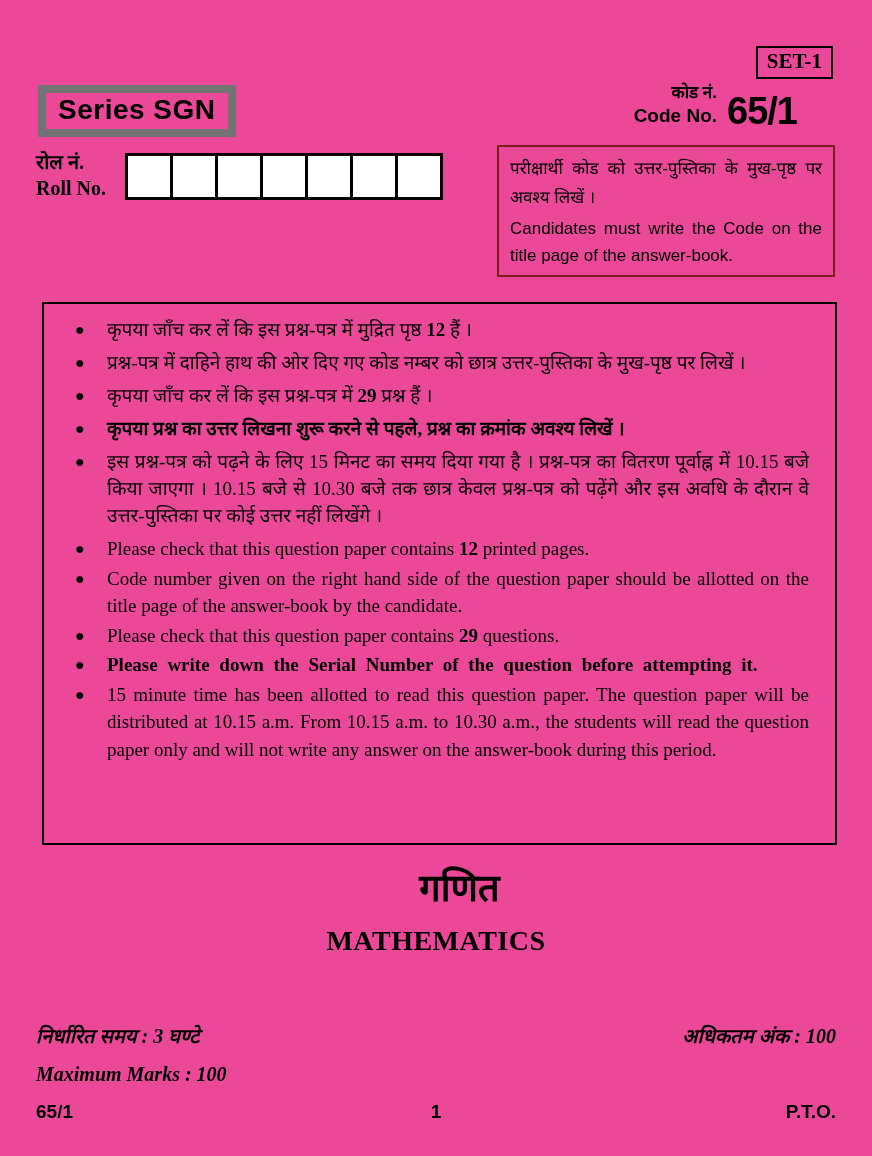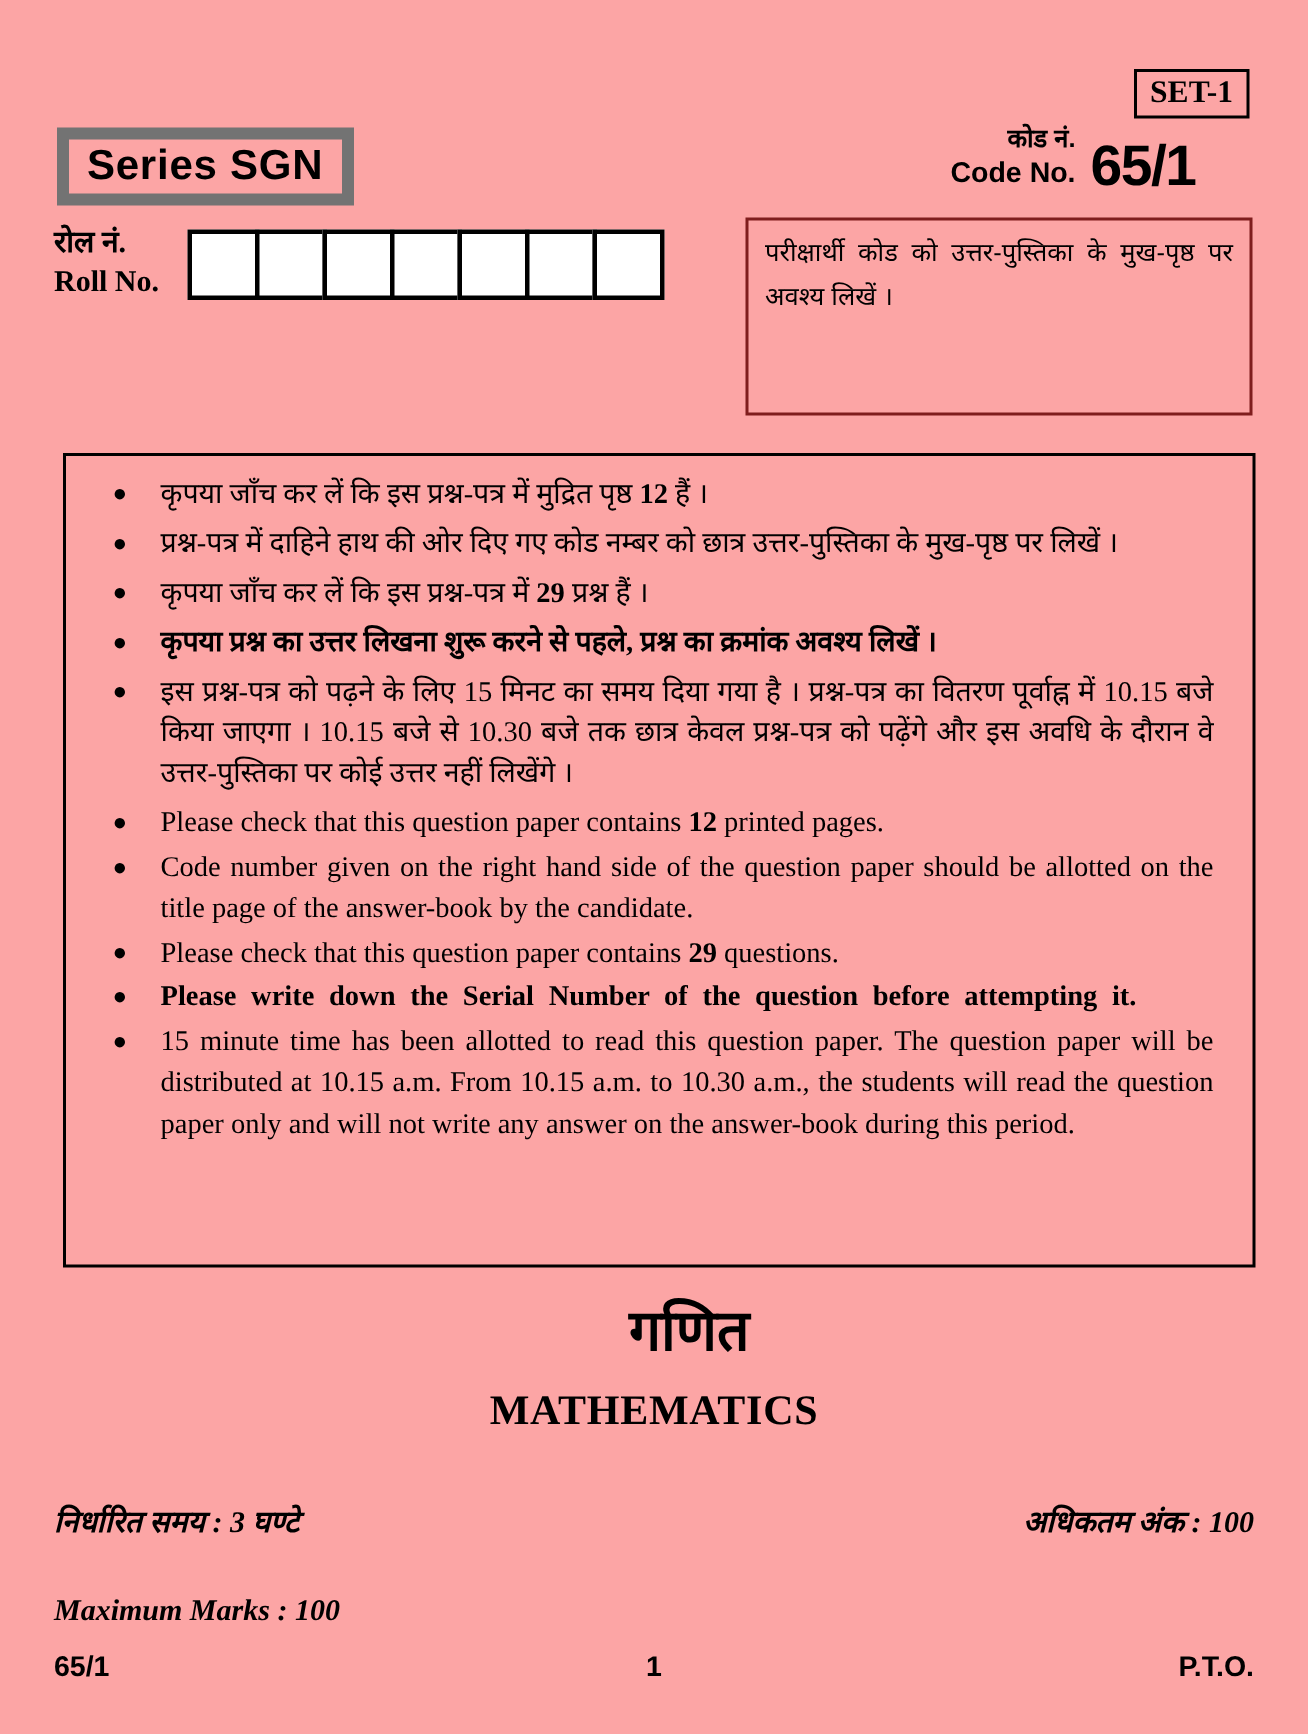--- a/index.html
+++ b/index.html
@@ -6,21 +6,21 @@
   * { box-sizing: border-box; margin: 0; padding: 0; }
   html, body { background: #ffffff; }
   body {
     font-family: "Liberation Serif", "DejaVu Serif", serif;
     color: #000000;
   }
   .page {
     position: relative;
     width: 872px;
     height: 1156px;
-    background: #fca5a5;
+    background: #ec4899;
     overflow: hidden;
     margin: 0 auto;
   }
 
   
   .set-box {
     position: absolute;
     top: 46px; right: 39px;
     border: 2px solid #000;
     padding: 1px 9px 3px 9px;
@@ -168,21 +168,21 @@
   
   .meta-row {
     position: absolute;
     left: 36px; right: 36px;
     display: flex;
     justify-content: space-between;
     font-weight: bold;
     font-style: italic;
     font-size: 20px;
   }
-  .meta-row.meta-hi { top: 1000px; }
+  .meta-row.meta-hi { top: 1022px; }
   .meta-row.meta-en { top: 1063px; }
 
   
   .footer {
     position: absolute;
     left: 36px; right: 36px;
     top: 1101px;
     display: grid;
     grid-template-columns: 1fr auto 1fr;
     align-items: baseline;
@@ -222,20 +222,21 @@
         <div class="roll-cell"></div>
         <div class="roll-cell"></div>
         <div class="roll-cell"></div>
         <div class="roll-cell"></div>
         <div class="roll-cell"></div>
       </div>
   </div>
 
   <div class="candidates-box">
     <p class="note-hi">परीक्षार्थी कोड को उत्तर-पुस्तिका के मुख-पृष्ठ पर अवश्य लिखें ।</p>
+    <p class="note-en">Candidates must write the Code on the title page of the answer-book.</p>
   </div>
 
   <div class="main-box">
     <ul class="instruction-list" id="instruction-list">
         <li class="instruction-item lang-hi"><span class="bullet">●</span><span class="itext">कृपया जाँच कर लें कि इस प्रश्न-पत्र में मुद्रित पृष्ठ <b>12</b> हैं ।</span></li>
         <li class="instruction-item lang-hi"><span class="bullet">●</span><span class="itext">प्रश्न-पत्र में दाहिने हाथ की ओर दिए गए कोड नम्बर को छात्र उत्तर-पुस्तिका के मुख-पृष्ठ पर लिखें ।</span></li>
         <li class="instruction-item lang-hi"><span class="bullet">●</span><span class="itext">कृपया जाँच कर लें कि इस प्रश्न-पत्र में <b>29</b> प्रश्न हैं ।</span></li>
         <li class="instruction-item lang-hi bold-item"><span class="bullet">●</span><span class="itext">कृपया प्रश्न का उत्तर लिखना शुरू करने से पहले, प्रश्न का क्रमांक अवश्य लिखें ।</span></li>
         <li class="instruction-item lang-hi"><span class="bullet">●</span><span class="itext">इस  प्रश्न-पत्र  को पढ़ने के लिए 15 मिनट का समय दिया गया है ।  प्रश्न-पत्र का वितरण पूर्वाह्न में 10.15 बजे किया जाएगा ।  10.15 बजे से 10.30 बजे तक छात्र केवल प्रश्न-पत्र को पढ़ेंगे और इस अवधि के दौरान वे उत्तर-पुस्तिका पर कोई उत्तर नहीं लिखेंगे ।</span></li>
         <li class="instruction-item lang-en"><span class="bullet">●</span><span class="itext">Please check that this question paper contains <b>12</b> printed pages.</span></li>

